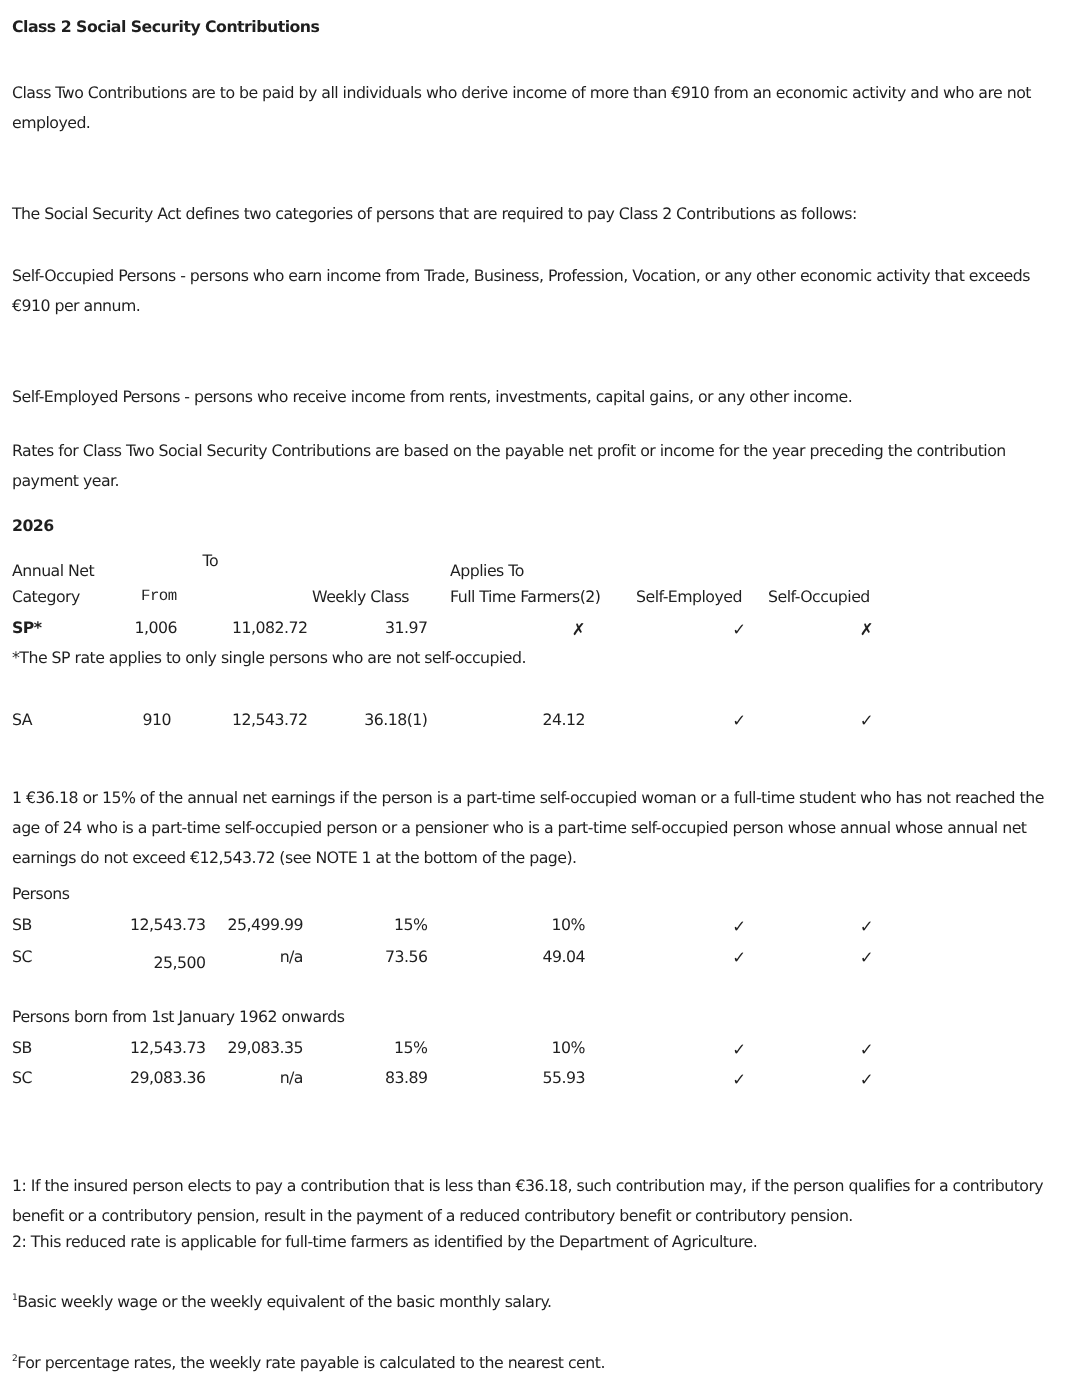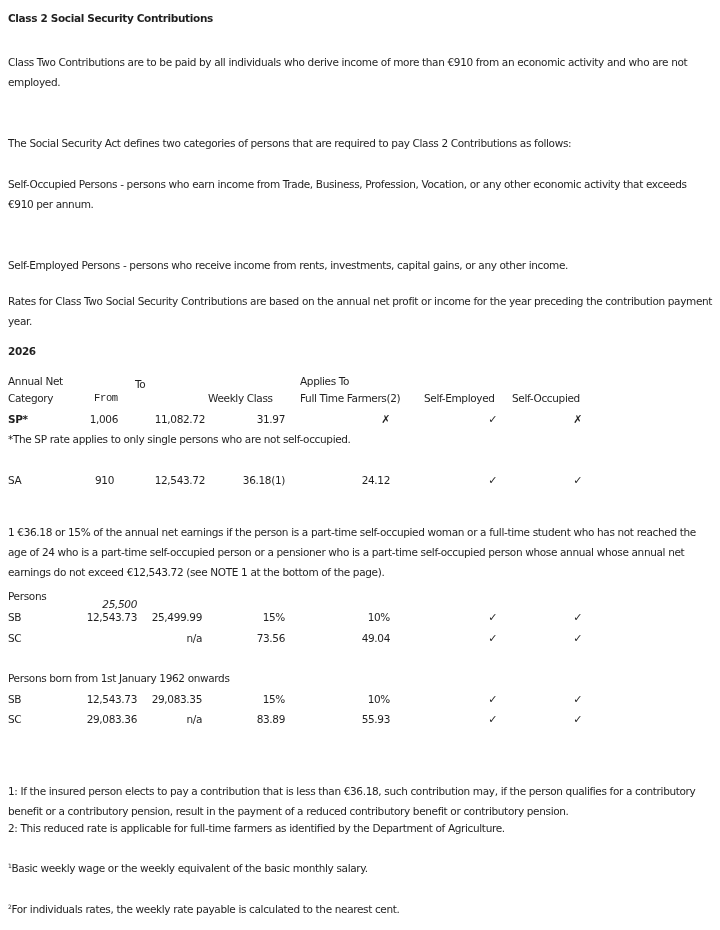--- a/index.html
+++ b/index.html
@@ -19,29 +19,29 @@
 </style>
 </head>
 <body>
 
 <div class="abs title" style="left:8px; top:12px;">Class 2 Social Security Contributions</div>
 
 <div class="para" style="top:52px;">Class Two Contributions are to be paid by all individuals who derive income of more than €910 from an economic activity and who are not employed.</div>
 <div class="para" style="top:133px;">The Social Security Act defines two categories of persons that are required to pay Class 2 Contributions as follows:</div>
 <div class="para" style="top:174px;">Self-Occupied Persons - persons who earn income from Trade, Business, Profession, Vocation, or any other economic activity that exceeds €910 per annum.</div>
 <div class="para" style="top:255px;">Self-Employed Persons - persons who receive income from rents, investments, capital gains, or any other income.</div>
-<div class="para" style="top:291px;">Rates for Class Two Social Security Contributions are based on the annual net profit or income for the year preceding the contribution payment year.</div>
+<div class="para" style="top:291px;">Rates for Class Two Social Security Contributions are based on the payable net profit or income for the year preceding the contribution payment year.</div>
 
 <div class="abs bold" style="left:8px; top:345px;">2026</div>
 
 <div class="abs" style="left:8px; top:375px;">Annual Net</div>
 <div class="abs" style="left:300px; top:375px;">Applies To</div>
 <div class="abs" style="left:8px; top:392px;">Category</div>
 <div class="abs" style="left:94px; top:392px;font-family:Liberation Mono, monospace;">From</div>
-<div class="abs" style="left:135px; top:378px;text-align:right;">To</div>
+<div class="abs" style="left:135px; top:368px;text-align:right;">To</div>
 <div class="abs" style="left:208px; top:392px;">Weekly Class</div>
 <div class="abs" style="left:300px; top:392px;">Full Time Farmers(2)</div>
 <div class="abs" style="left:424px; top:392px;">Self-Employed</div>
 <div class="abs" style="left:512px; top:392px;">Self-Occupied</div>
 
 <div>
   <div class="abs bold" style="left:8px; top:413px;">SP*</div>
   <div class="abs r" style="left:60px; width:58px; top:413px;">1,006</div>
   <div class="abs c" style="left:135px; width:70px; top:413px;">11,082.72</div>
   <div class="abs c" style="left:215px; width:70px; top:413px;">31.97</div>
@@ -68,21 +68,21 @@
   <div class="abs" style="left:8px; top:611px;">SB</div>
   <div class="abs c" style="left:75px; width:62px; top:611px;">12,543.73</div>
   <div class="abs c" style="left:140px; width:62px; top:611px;">25,499.99</div>
   <div class="abs c" style="left:215px; width:70px; top:611px;">15%</div>
   <div class="abs c" style="left:330px; width:60px; top:611px;">10%</div>
   <div class="abs c mark" style="left:437px; width:60px; top:611px;">✓</div>
   <div class="abs c mark" style="left:522px; width:60px; top:611px;">✓</div>
 </div>
 <div>
   <div class="abs" style="left:8px; top:632px;">SC</div>
-  <div class="abs c" style="left:75px; width:62px; top:598px;font-style:italic;">25,500</div>
+  <div class="abs c" style="left:75px; width:62px; top:636px;">25,500</div>
   <div class="abs c" style="left:140px; width:62px; top:632px;">n/a</div>
   <div class="abs c" style="left:215px; width:70px; top:632px;">73.56</div>
   <div class="abs c" style="left:330px; width:60px; top:632px;">49.04</div>
   <div class="abs c mark" style="left:437px; width:60px; top:632px;">✓</div>
   <div class="abs c mark" style="left:522px; width:60px; top:632px;">✓</div>
 </div>
 
 <div class="abs" style="left:8px; top:672px;">Persons born from 1st January 1962 onwards</div>
 <div>
   <div class="abs" style="left:8px; top:693px;">SB</div>
@@ -103,14 +103,14 @@
   <div class="abs c mark" style="left:522px; width:60px; top:713px;">✓</div>
 </div>
 
 <div class="para" style="top:761px;margin-top:20px;">1: If the insured person elects to pay a contribution that is less than €36.18, such contribution may, if the person qualifies for a contributory benefit or a contributory pension, result in the payment of a reduced contributory benefit or contributory pension.</div>
 <div class="para" style="top:818px;">2: This reduced rate is applicable for full-time farmers as identified by the Department of Agriculture.</div>
 
 <div class="abs" style="left:8px; top:862px;">
   <span class="sup">1</span><span>Basic weekly wage or the weekly equivalent of the basic monthly salary.</span>
 </div>
 <div class="abs" style="left:8px; top:903px;">
-  <span class="sup">2</span><span>For individuals rates, the weekly rate payable is calculated to the nearest cent.</span>
+  <span class="sup">2</span><span>For percentage rates, the weekly rate payable is calculated to the nearest cent.</span>
 </div>
 
 </body></html>

